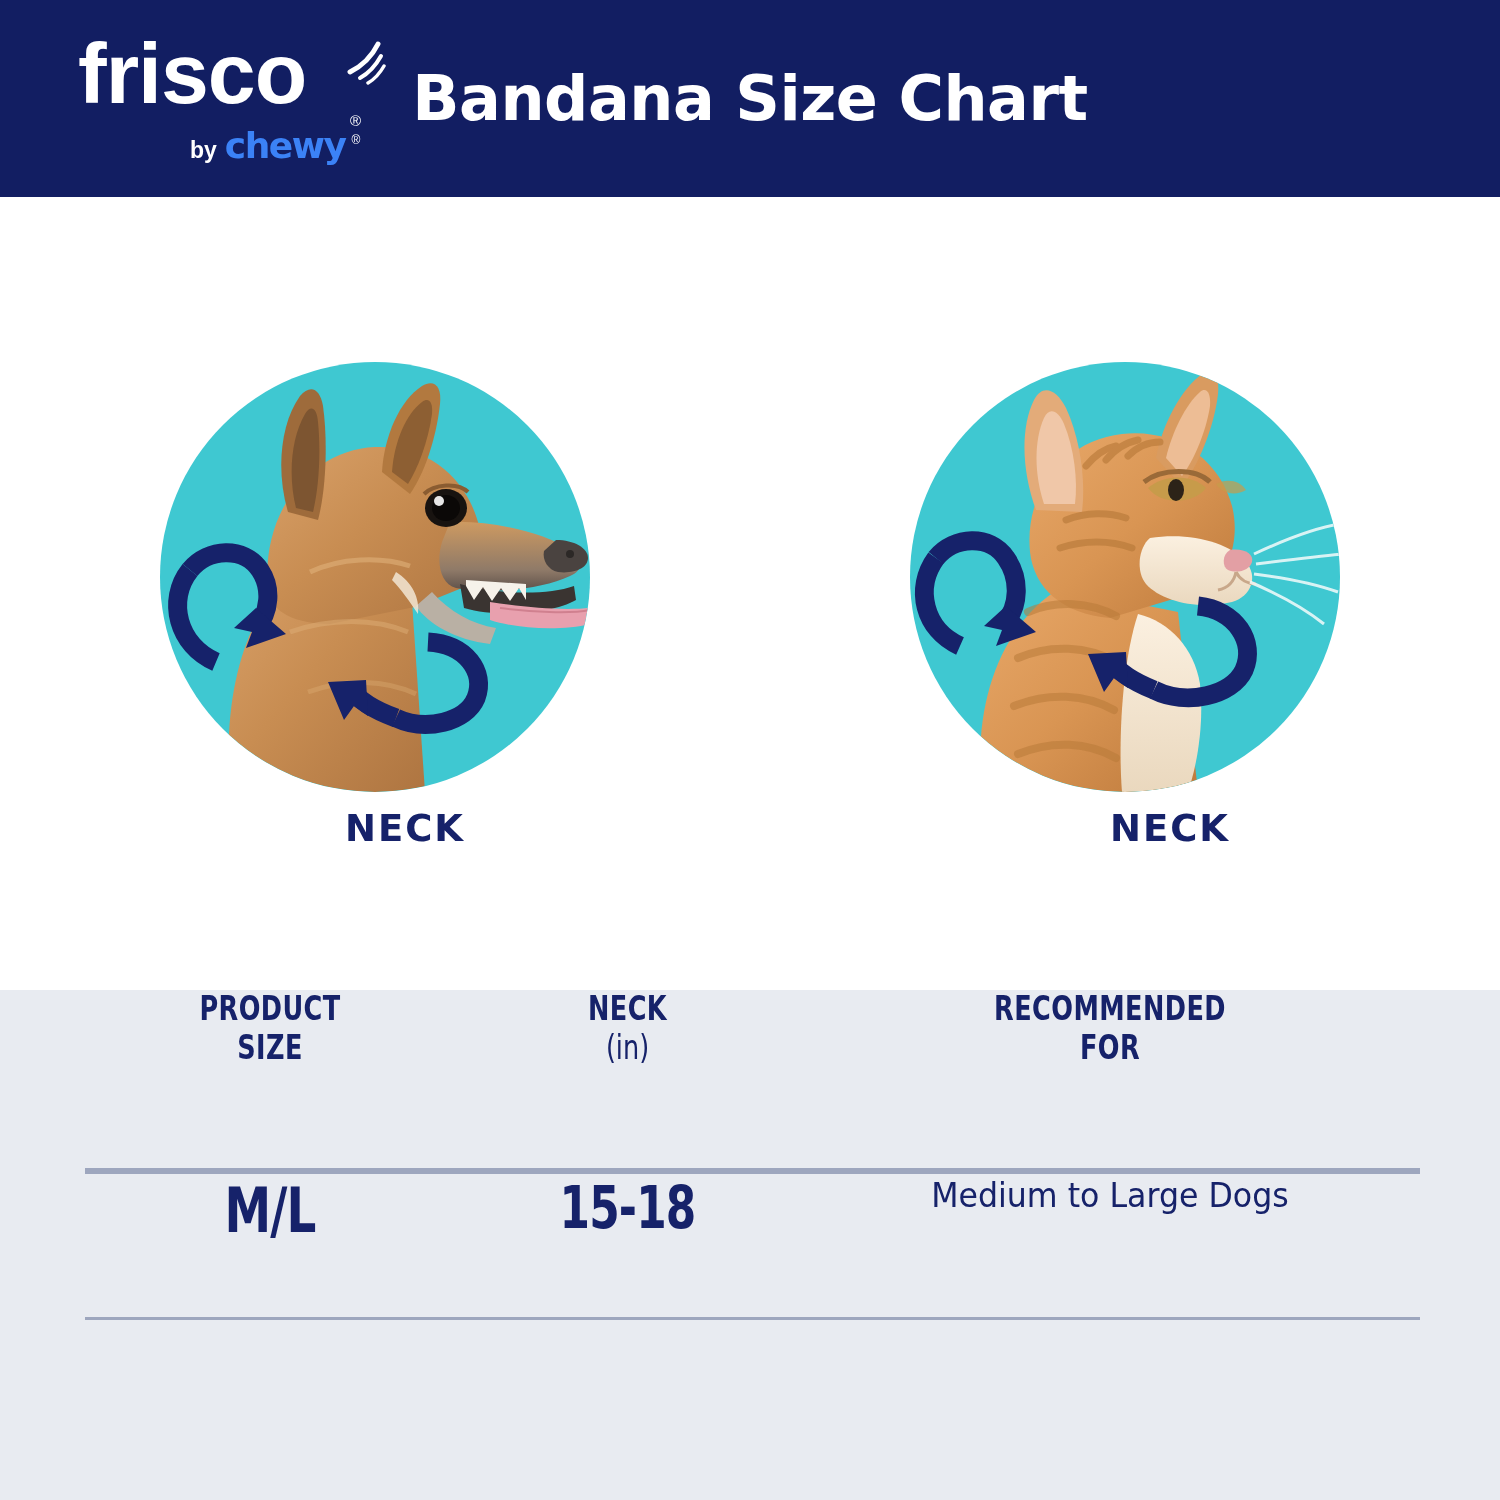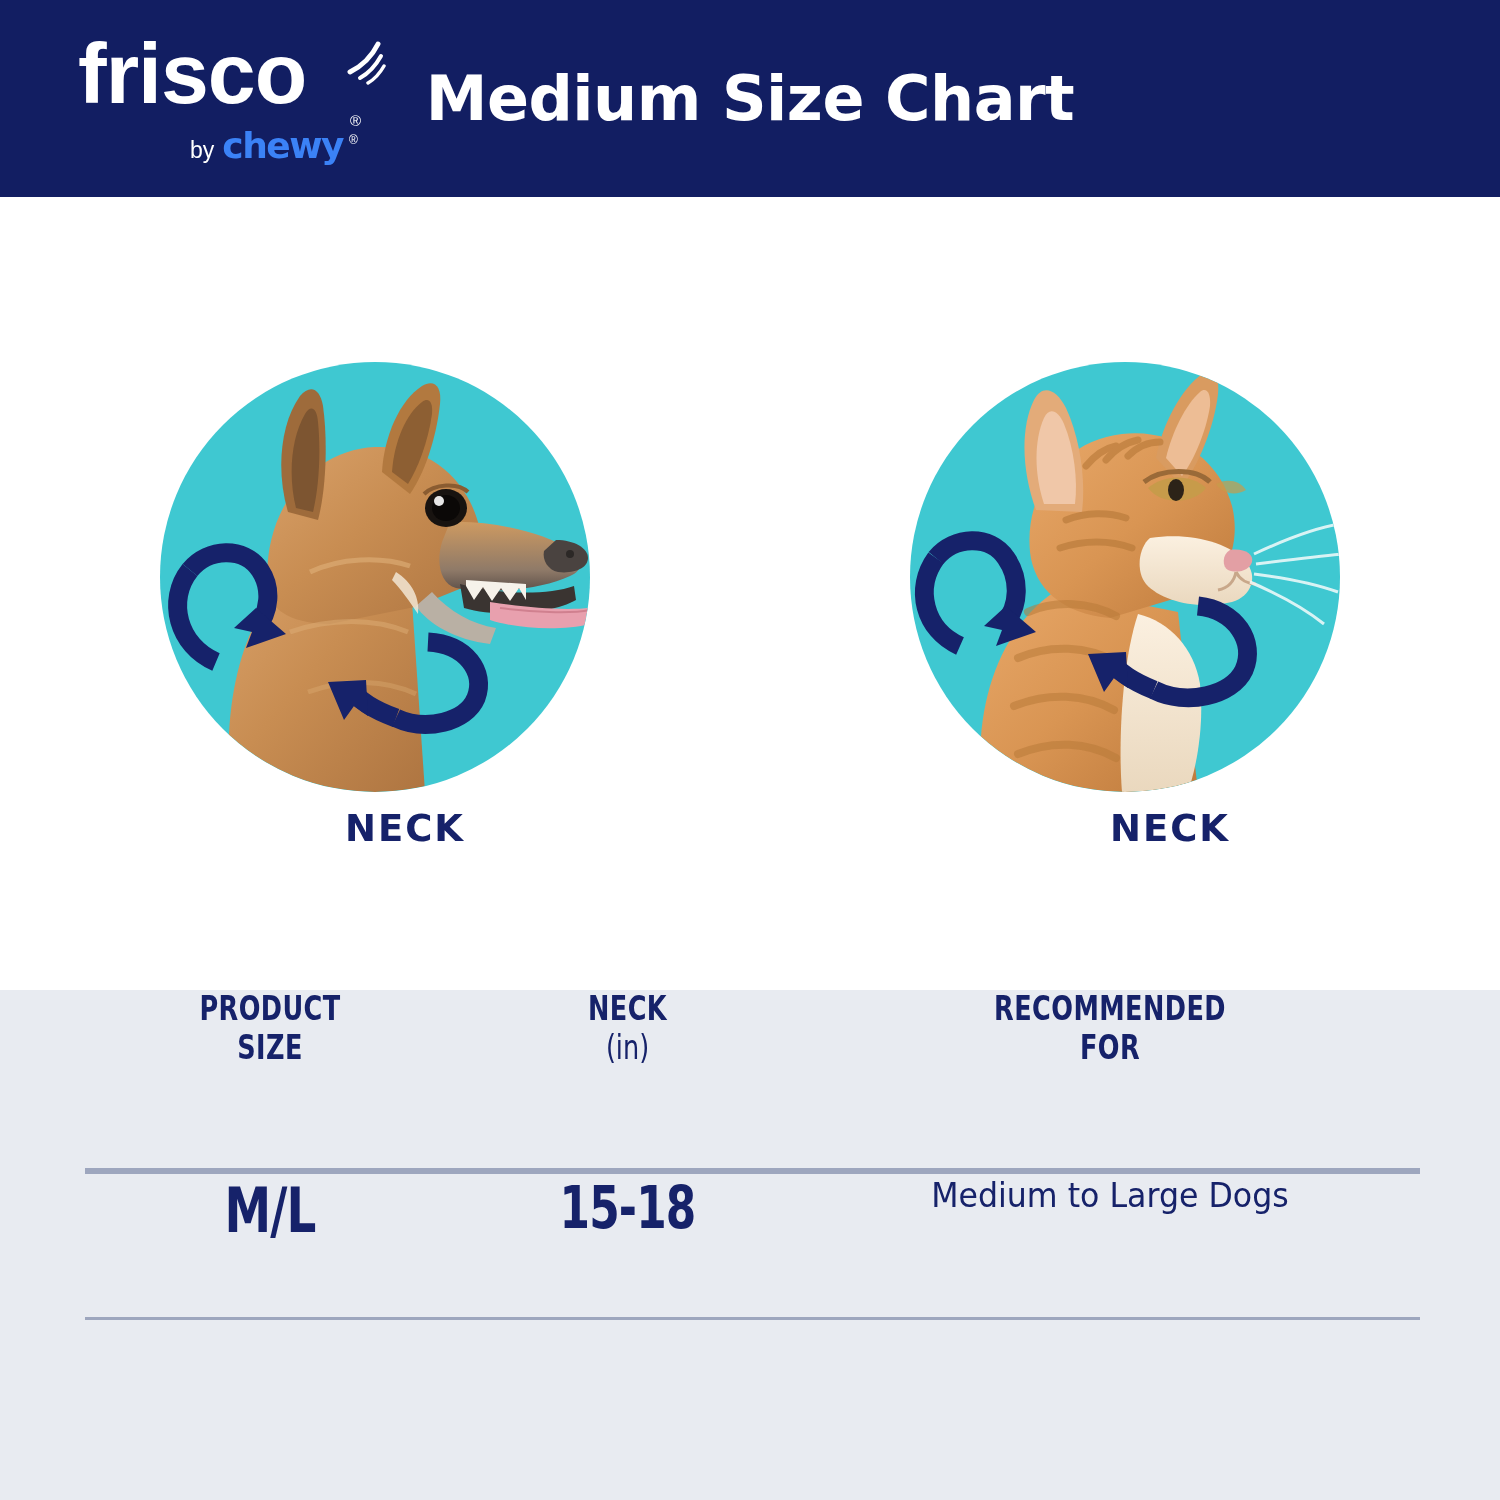--- a/index.html
+++ b/index.html
@@ -69,21 +69,21 @@
     position: absolute;
     left: 112px;
     top: 98px;
     display: flex;
     align-items: baseline;
     gap: 8px;
   }
   .brand-by {
     font-family: "Liberation Sans", sans-serif;
     font-size: 23px;
-    font-weight: normal;
+    font-weight: bold;
     color: #ffffff;
   }
   .brand-chewy {
     font-family: "DejaVu Sans", sans-serif;
     font-size: 36px;
     font-weight: bold;
     color: #3b82f6;
     letter-spacing: -1.5px;
     line-height: 1;
   }
@@ -273,21 +273,21 @@
         <path d="M32 45 C39 41, 44 35, 48 28" stroke="#ffffff" stroke-width="3.5" fill="none" stroke-linecap="round"></path>
       </svg>
       <div class="brand-reg">®</div>
       <div class="brand-sub">
         <span class="brand-by">by</span>
         <span class="brand-chewy">chewy</span>
         <span class="brand-chewy-reg">®</span>
       </div>
     </div>
 
-    <div class="page-title">Medium Size Chart</div>
+    <div class="page-title">Bandana Size Chart</div>
   </div>
 
   <div class="illustrations">
 
     <div class="pet-block dog" style="left:0;">
       <div class="pet-figure">
         <div class="pet-circle">
           <svg class="pet-svg" viewBox="0 0 430 430">
             <defs>
               <linearGradient id="dogFur" x1="0" y1="0" x2="1" y2="1">

